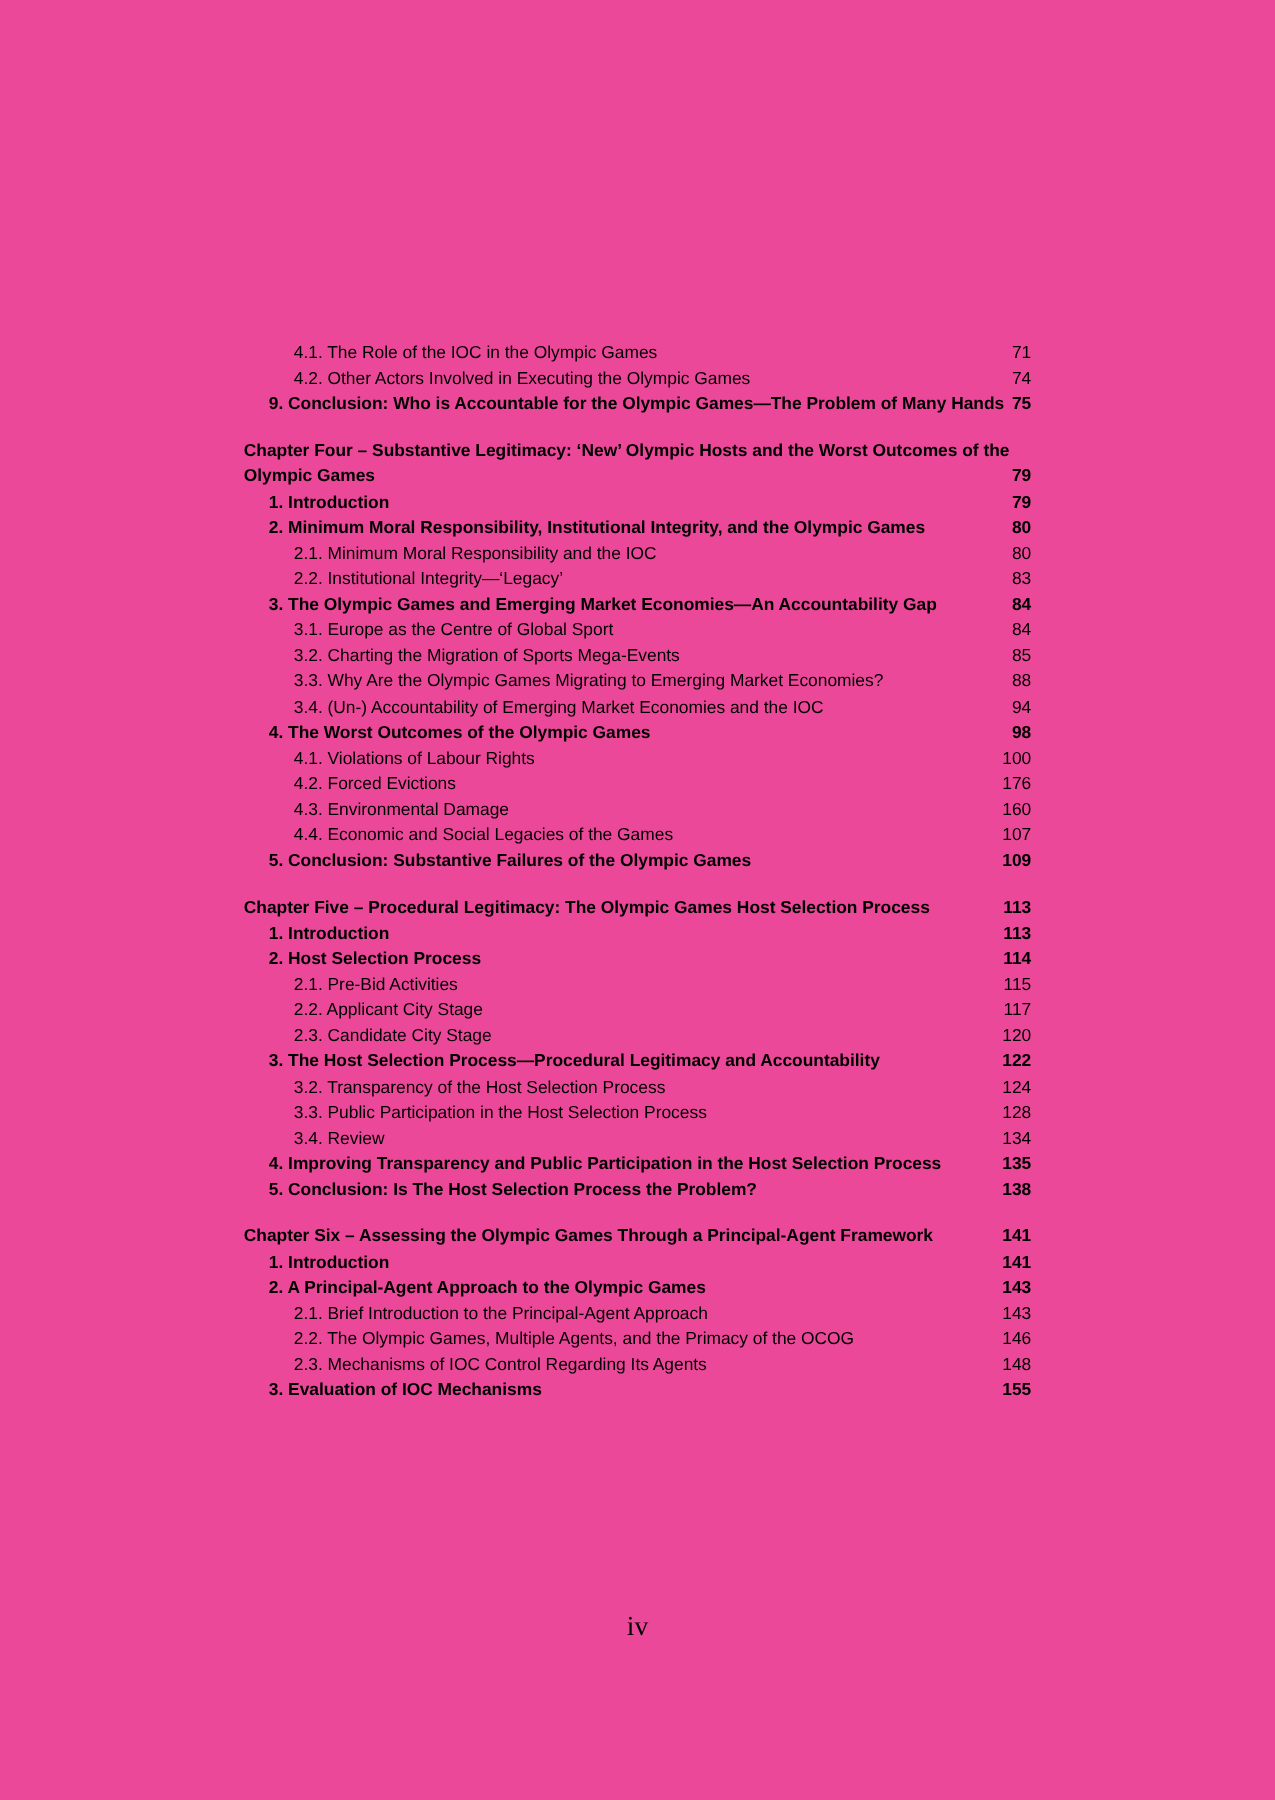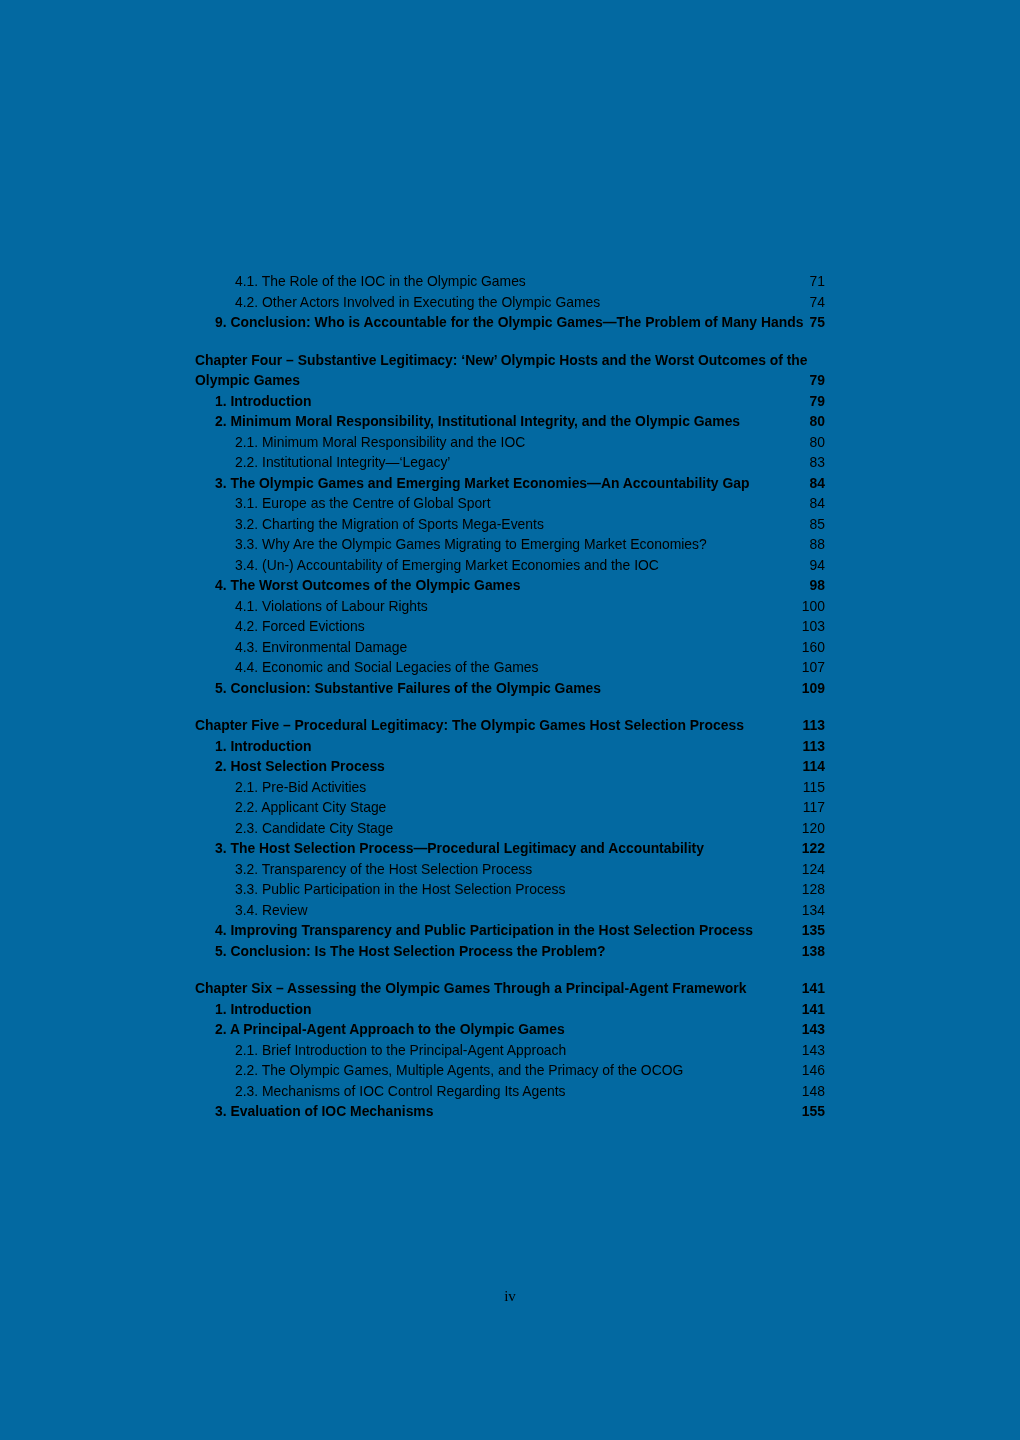--- a/index.html
+++ b/index.html
@@ -8,21 +8,21 @@
     width: 1020px;
     height: 1440px;
     position: relative;
     font-family: "Liberation Sans", sans-serif;
     color: #000000;
     overflow: hidden;
   }
   .page {
     position: absolute;
     inset: 0;
-    background: #0369a1;
+    background: #ec4899;
   }
   .toc {
     position: absolute;
     left: 195px;
     top: 271px;
     width: 630px;
     font-size: 13.9px;
     line-height: 20.5px;
   }
   .toc-section { margin-bottom: 17px; }
@@ -41,21 +41,21 @@
     bottom: 0;
     text-align: right;
   }
   .footer {
     position: absolute;
     left: 0;
     top: 1288px;
     width: 100%;
     text-align: center;
     font-family: "Liberation Serif", serif;
-    font-size: 15px;
+    font-size: 22px;
     color: #000000;
   }
 </style>
 </head>
 <body>
 
 <div class="page">
   <main class="toc" id="toc">
       <section class="toc-section">
         <div class="toc-row lvl-2">
@@ -115,21 +115,21 @@
         <div class="toc-row lvl-1 bold">
           <span class="entry-text">4. The Worst Outcomes of the Olympic Games</span>
           <span class="entry-page">98</span>
         </div>
         <div class="toc-row lvl-2">
           <span class="entry-text">4.1. Violations of Labour Rights</span>
           <span class="entry-page">100</span>
         </div>
         <div class="toc-row lvl-2">
           <span class="entry-text">4.2. Forced Evictions</span>
-          <span class="entry-page">103</span>
+          <span class="entry-page">176</span>
         </div>
         <div class="toc-row lvl-2">
           <span class="entry-text">4.3. Environmental Damage</span>
           <span class="entry-page">160</span>
         </div>
         <div class="toc-row lvl-2">
           <span class="entry-text">4.4. Economic and Social Legacies of the Games</span>
           <span class="entry-page">107</span>
         </div>
         <div class="toc-row lvl-1 bold">

